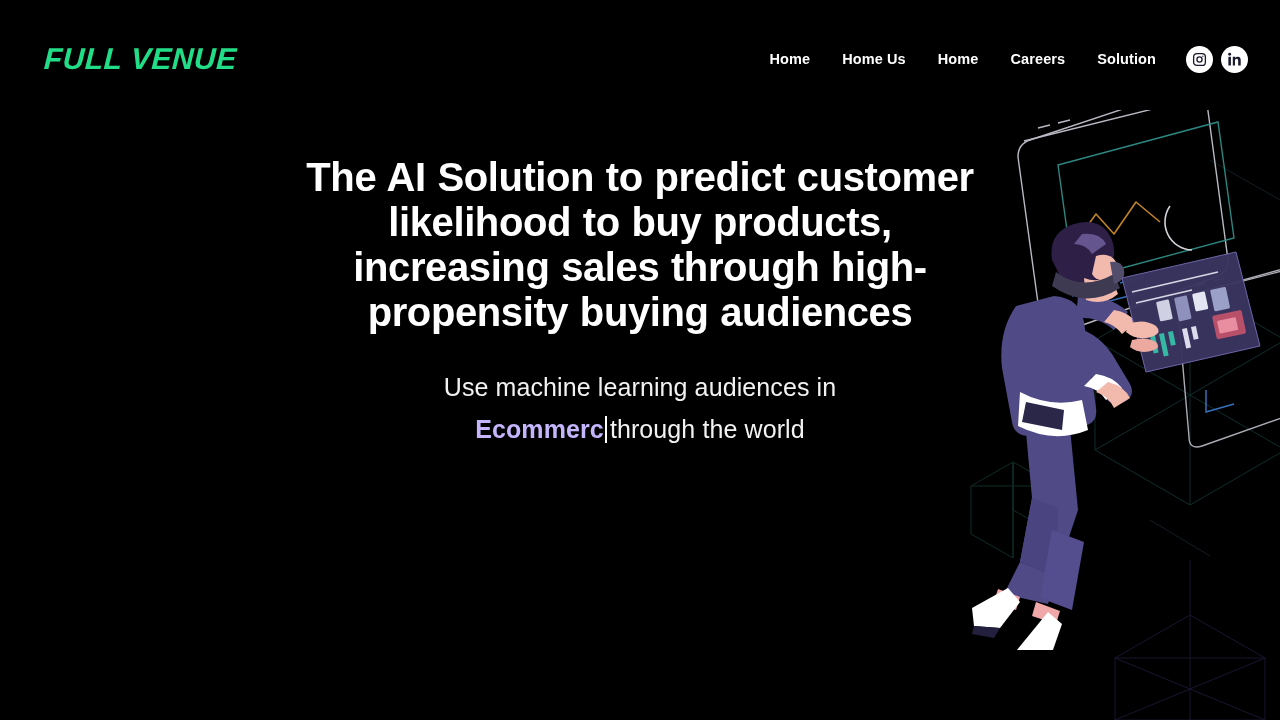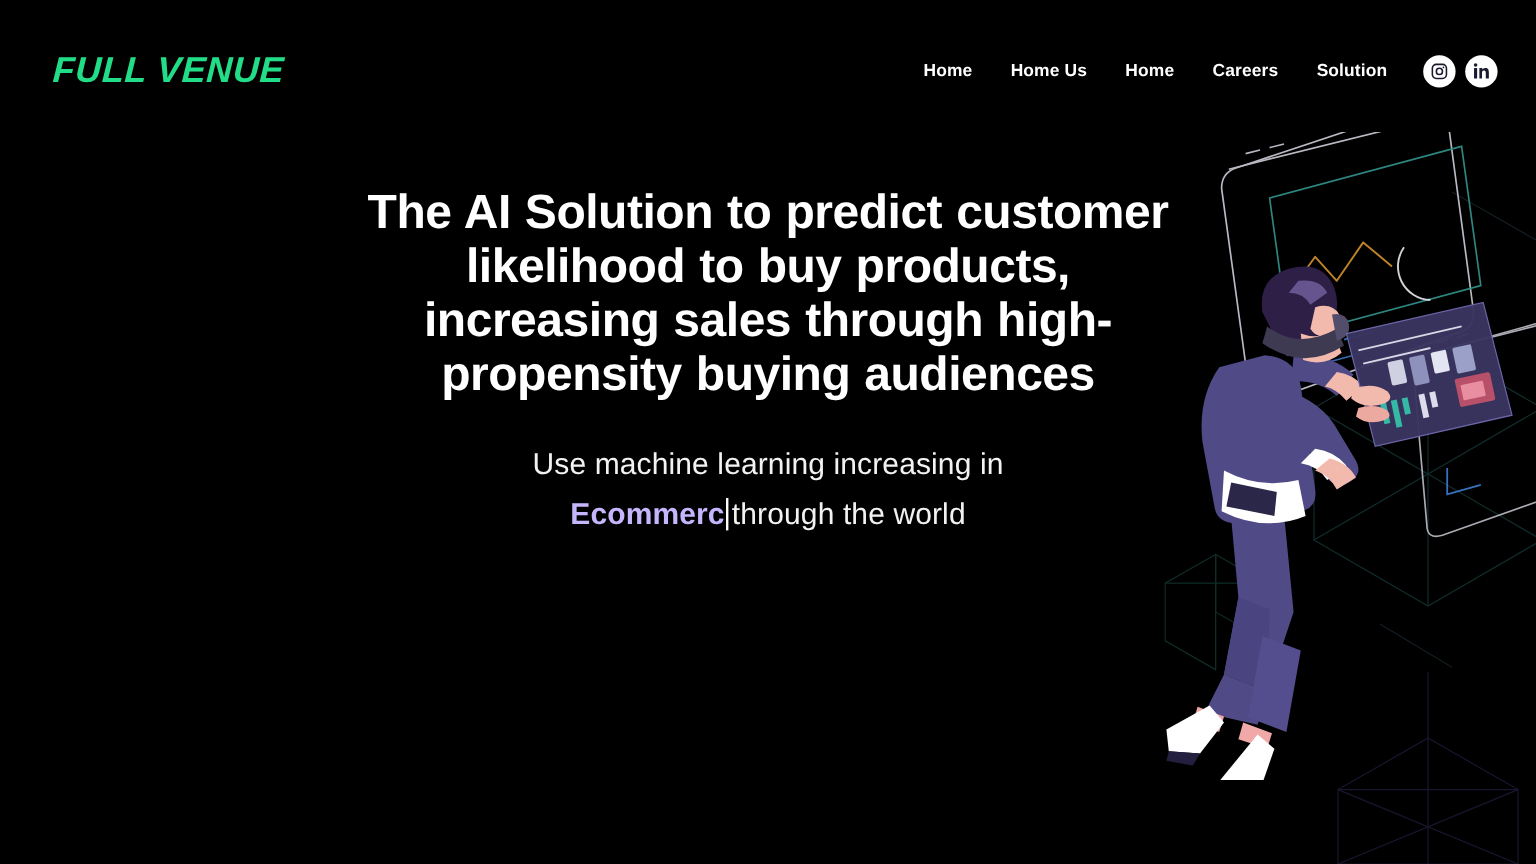--- a/index.html
+++ b/index.html
@@ -364,21 +364,21 @@
       </g>
     </svg>
   </div>
 
   <section class="hero">
     <div class="hero-inner">
 
       <h1 class="hero-title">The AI Solution to predict customer likelihood to buy products, increasing sales through high-propensity buying audiences</h1>
 
       <p class="hero-subtitle">
-        <span>Use machine learning increasing in</span>
+        <span>Use machine learning audiences in</span>
         <br>
         <span class="typed-word">Ecommerc</span><span class="type-cursor"></span><span>through the world</span>
       </p>
 
     </div>
   </section>
 
 </div>
 
 </body></html>

